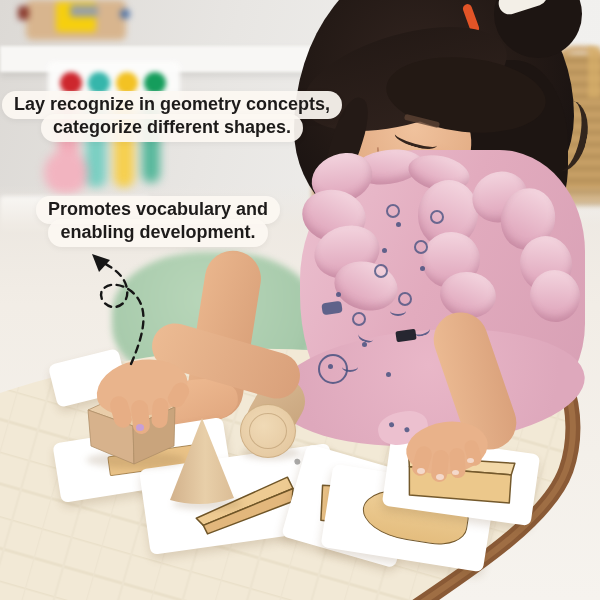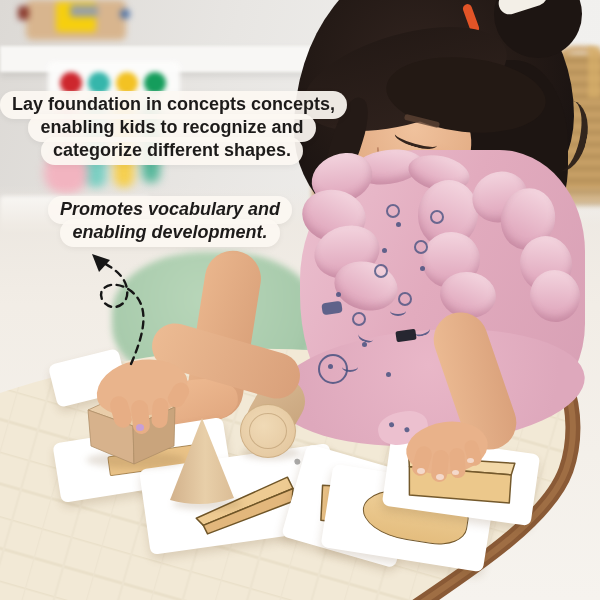--- a/index.html
+++ b/index.html
@@ -123,21 +123,21 @@
   svg.arrow{left:0;top:0;width:600px;height:600px;pointer-events:none;}
   .title{left:248px;top:16px;width:344px;margin:0;text-align:center;
         font-size:28px;font-weight:bold;letter-spacing:.3px;color:var(--title-text,#ffffff);}
   .bubble{text-align:center;}
   .bl{display:block;width:fit-content;margin:-5px auto 0;padding:3px 12px 4px;
       border-radius:16px;background:var(--callout-bg,rgba(252,248,242,.93));
       font-size:18px;font-weight:bold;color:var(--callout-text,#1d1b1a);white-space:nowrap;
       box-shadow:0 2px 6px rgba(0,0,0,.05);}
   .bl:first-child{margin-top:0;}
   .bubble1{left:0;top:91px;width:344px;}
-  .bubble2{left:38px;top:196px;width:264px;font-style:italic;}
+  .bubble2{left:26px;top:196px;width:264px;}
 </style>
 </head>
 <body>
 
 <div class="scene">
 
   <div class="abs wall"></div>
   <div class="abs shelf-board"></div>
   <div class="abs toy-block">
     <span class="abs toy-yellow"></span>
@@ -315,22 +315,21 @@
   <span class="abs nail" style="left:436px;top:474px;width:8px;height:6px"></span>
   <span class="abs nail" style="left:452px;top:470px;width:7px;height:5px"></span>
   <span class="abs nail" style="left:467px;top:458px;width:7px;height:5px"></span>
 
   <svg class="abs arrow" viewBox="0 0 600 600">
     <path d="M 131 364 C 145 332, 150 306, 131 291 C 112 277, 95 289, 103 301 C 111 313, 130 306, 127 289 C 125 277, 116 270, 104 263" fill="none" stroke="#161616" stroke-width="2.4" stroke-dasharray="7 5.5" stroke-linecap="round"></path>
     <polygon points="92,254 110,260 99,272" fill="#161616"></polygon>
   </svg>
 
   <div class="abs bubble bubble1">
-    <span class="bl">Lay foundation in concepts concepts,</span>
-    <span class="bl">enabling kids to recognize and</span>
+    <span class="bl">Lay recognize in geometry concepts,</span>
     <span class="bl">categorize different shapes.</span>
   </div>
   <div class="abs bubble bubble2">
     <span class="bl">Promotes vocabulary and</span>
     <span class="bl">enabling development.</span>
   </div>
 
 </div>
 
 </body></html>

